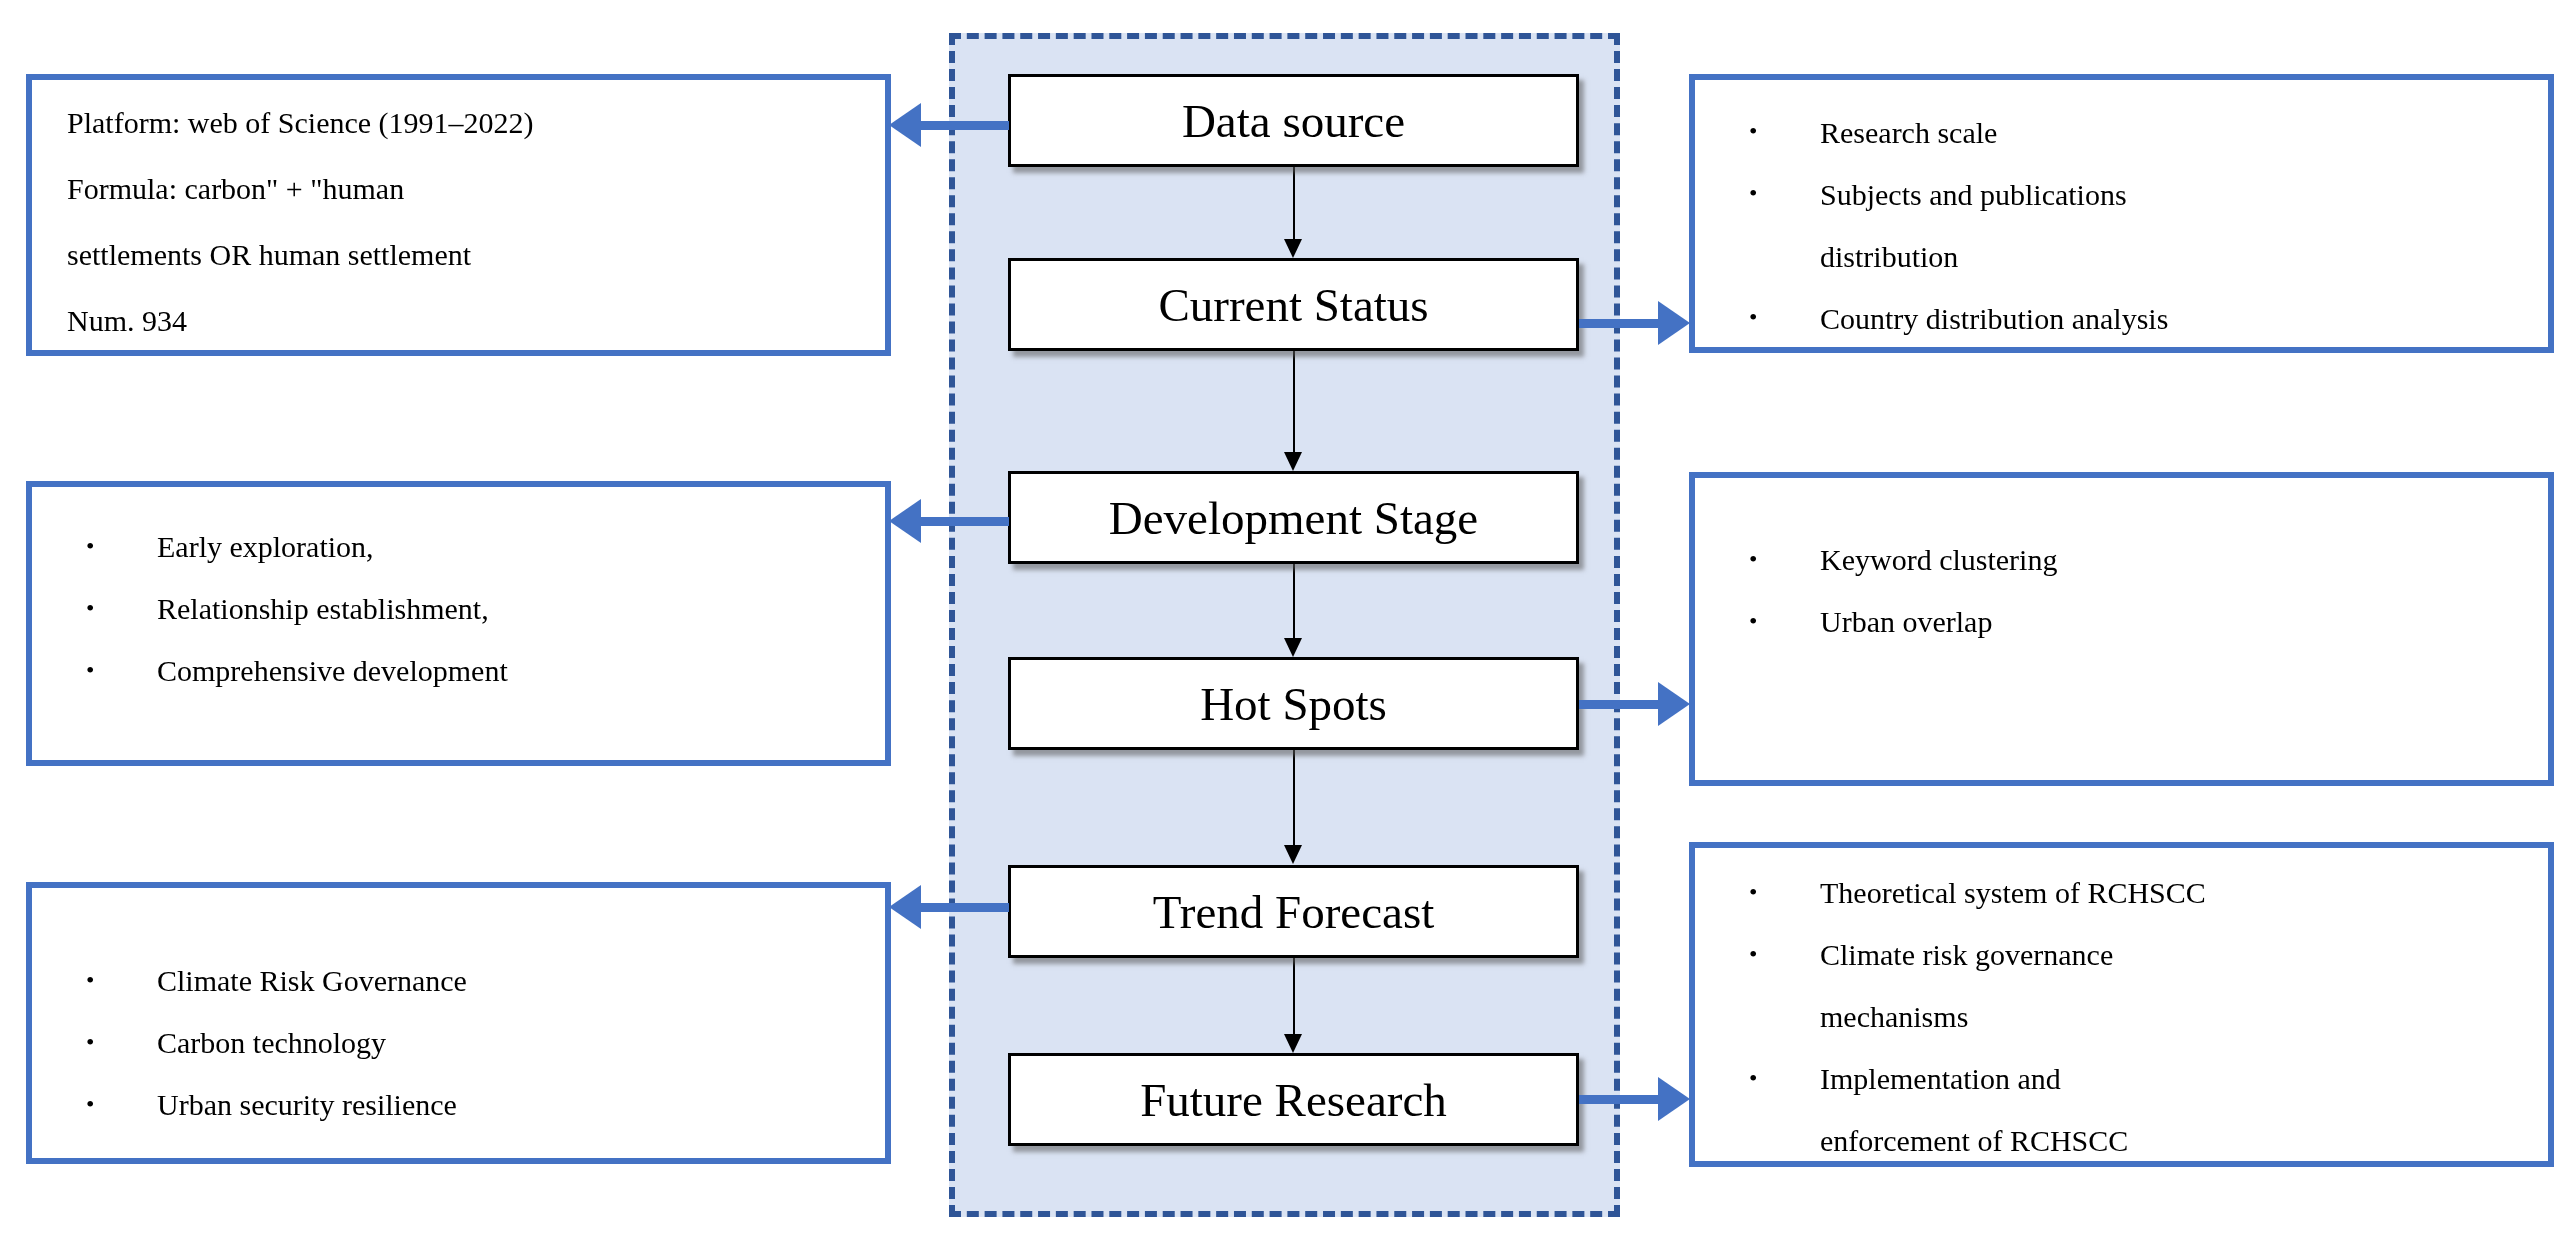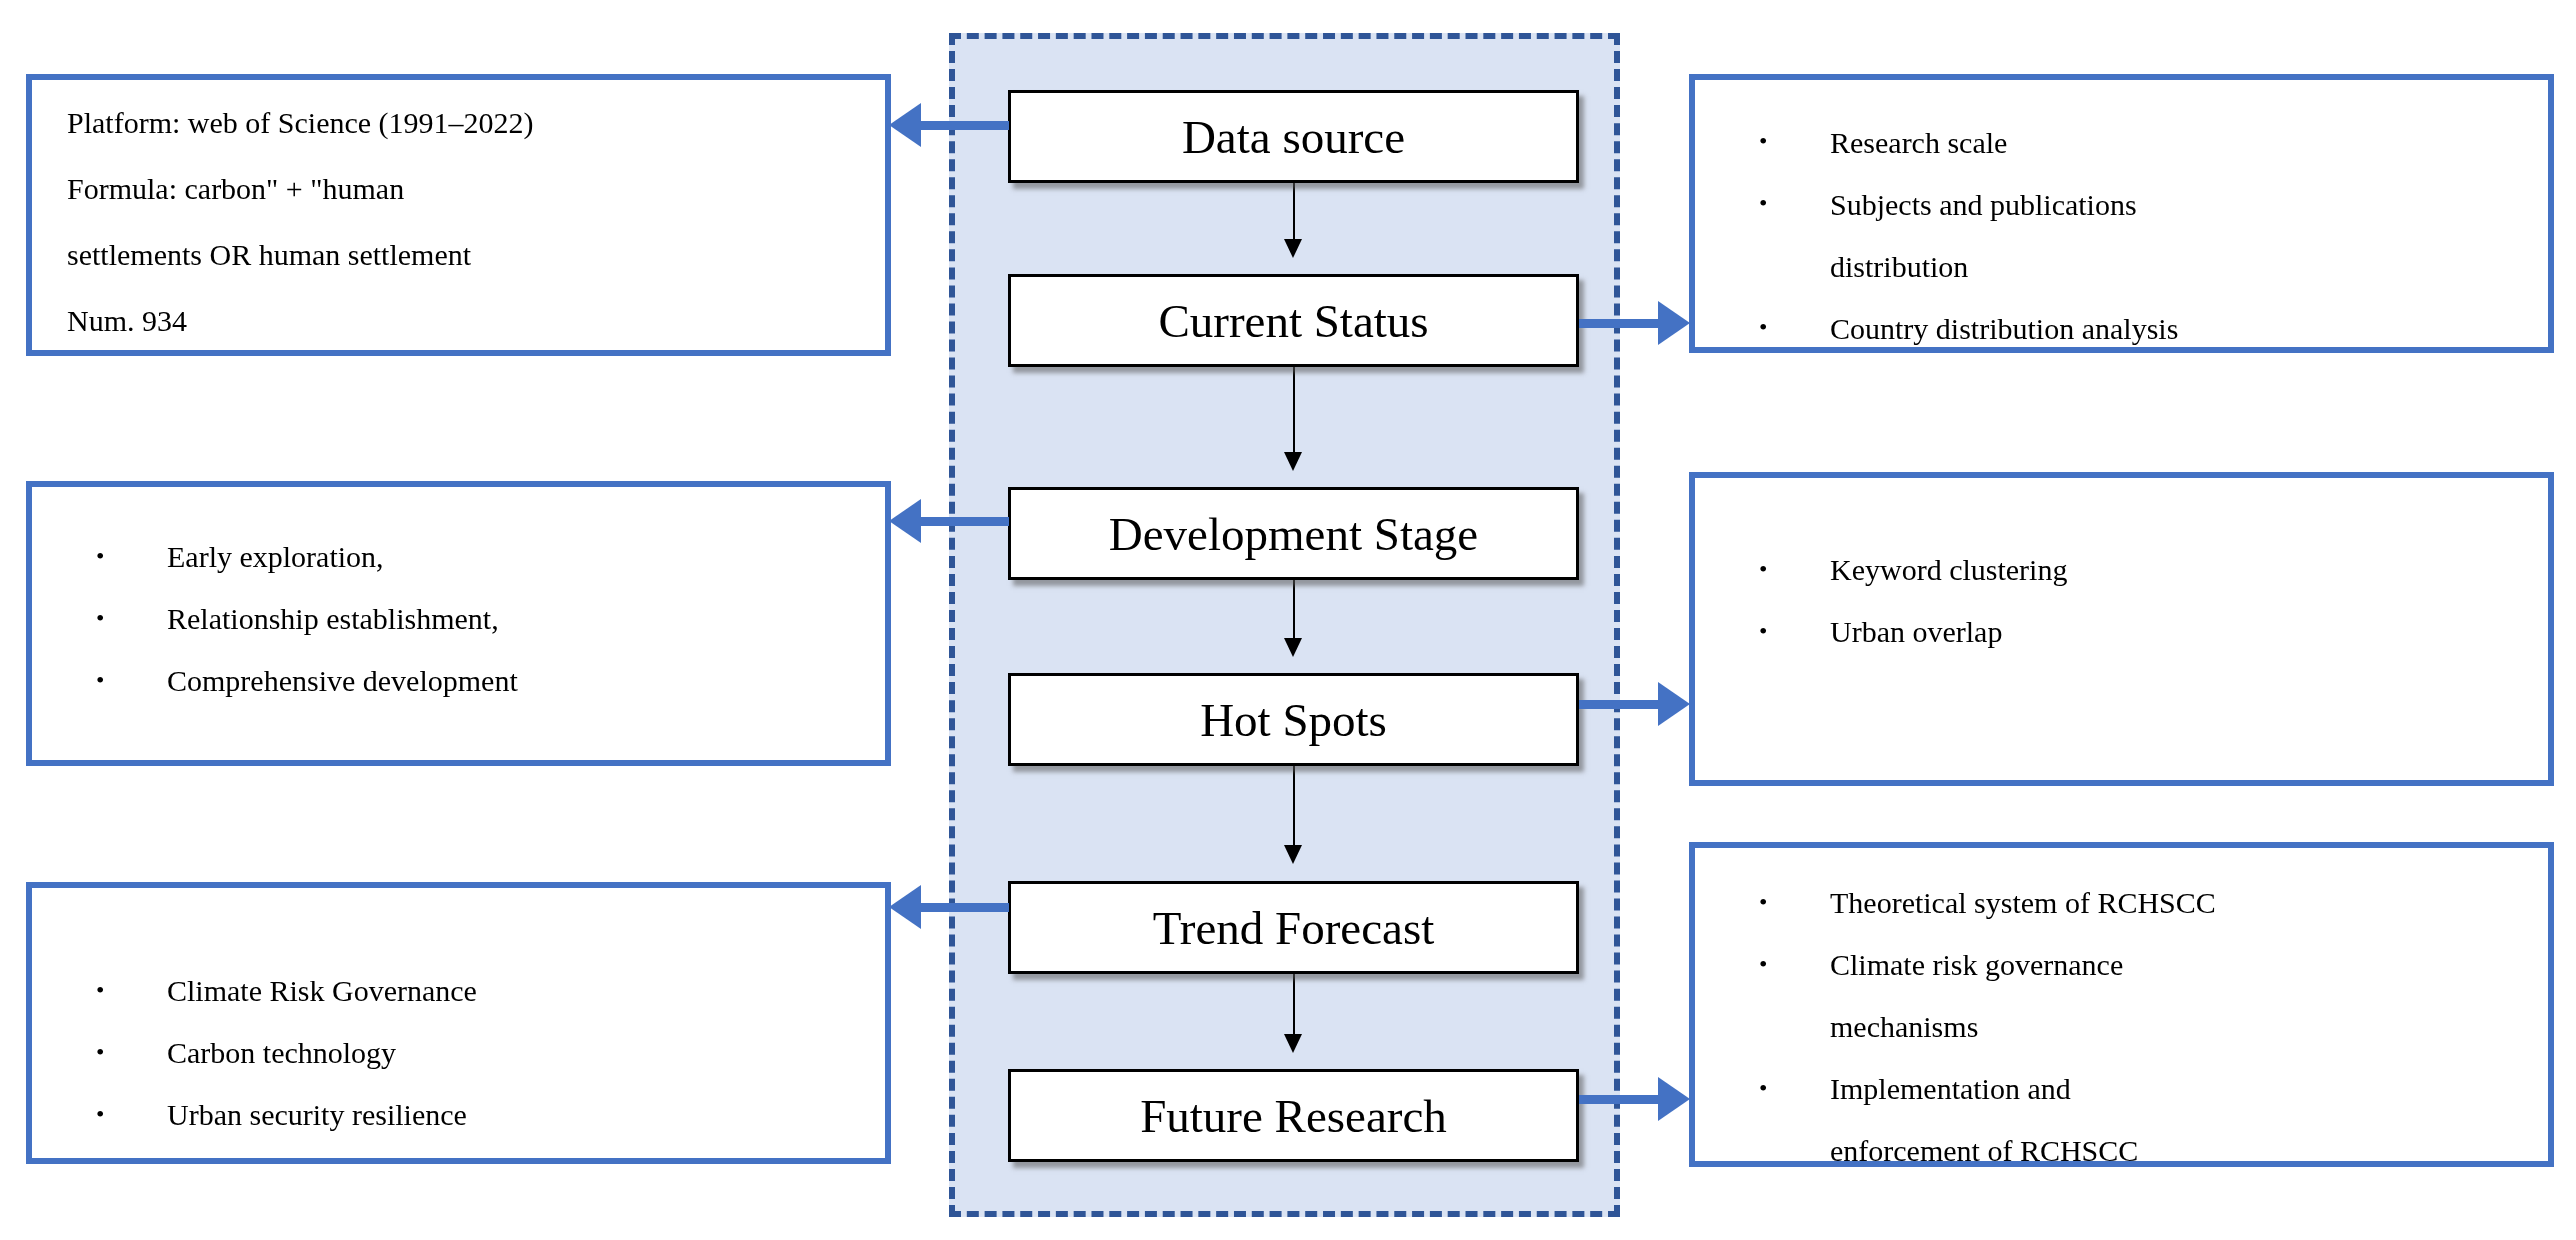--- a/index.html
+++ b/index.html
@@ -11,29 +11,29 @@
   .panel{
     position:absolute;left:949px;top:33px;width:671px;height:1184px;
     background:#DAE3F3;border:6.6px dashed #2F5597;box-sizing:border-box;z-index:1;
   }
   
   .step{
     position:absolute;left:1008px;width:571px;height:93px;
     background:#ffffff;border:3.7px solid #000;box-sizing:border-box;
     box-shadow:5.2px 5.9px 4.4px rgba(90,90,90,.55);
     display:flex;align-items:center;justify-content:center;
-    font-size:47px;z-index:3;margin-top:16px;
+    font-size:47px;z-index:3;
   }
   
   .side{
     position:absolute;background:#ffffff;border:6.6px solid #4472C4;box-sizing:border-box;
     z-index:2;font-size:30px;line-height:62px;
   }
   .side .text{white-space:pre-line;padding:10.3px 28px 0 35px;line-height:66px;}
-  .side ul{list-style:none;margin:17px;padding:0 26.6px 0 47px;}
+  .side ul{list-style:none;margin:7px;padding:0 26.6px 0 47px;}
   .side li{position:relative;padding-left:71px;white-space:pre-line;}
   .side li::before{content:"\2022";position:absolute;left:0;top:-1.5px;font-size:.8em;}
   .pt10 ul{padding-top:7.4px}.pt20 ul{padding-top:14.8px}.pt30 ul{padding-top:22px}
   .pt60 ul{padding-top:44px}.pt75 ul{padding-top:55px}
   
   .varrow{position:absolute;width:19px;z-index:2;}
   .varrow .shaft{position:absolute;left:8.5px;top:0;bottom:17.7px;width:2.2px;background:#000;}
   .varrow .head{position:absolute;left:0;bottom:0;width:0;height:0;
     border-left:9.6px solid transparent;border-right:9.6px solid transparent;border-top:19px solid #000;}
   

